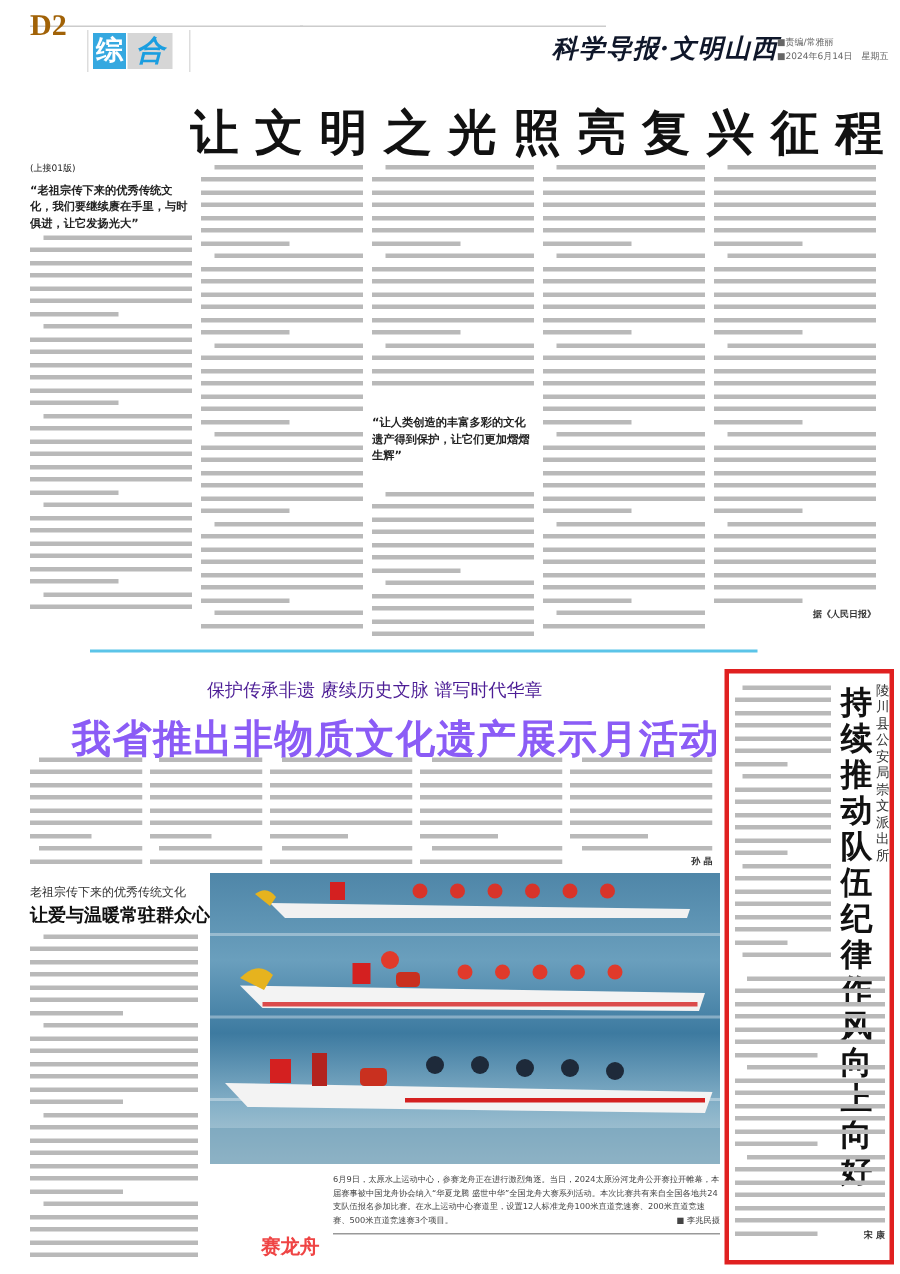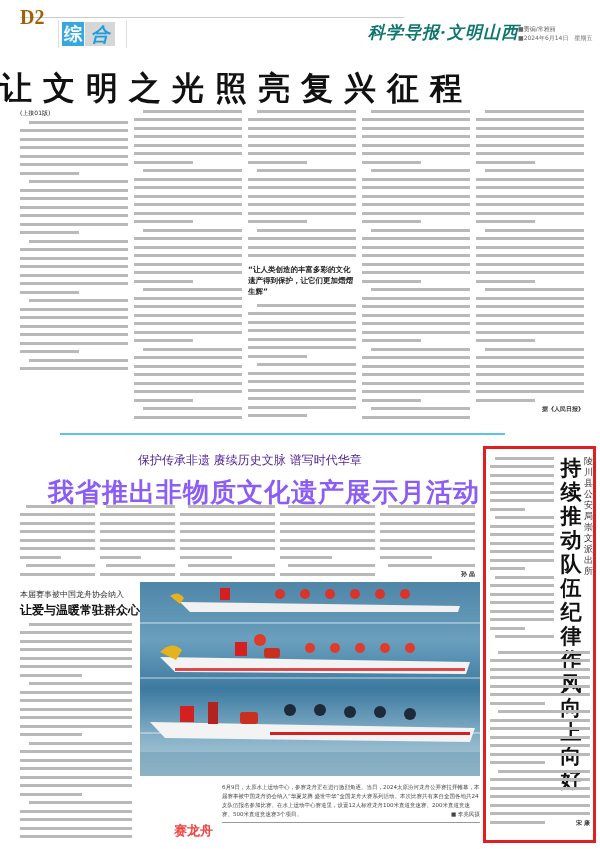--- a/index.html
+++ b/index.html
@@ -6,24 +6,24 @@
   html,body{width:600px;height:849px;background:#fff;overflow:hidden}
   body{font-family:"DejaVu Serif",serif;color:#222;position:relative}
   .abs{position:absolute}
   
   .topline{left:20px;top:17px;width:182px;height:1px;background:#ccc}
   .topline2{left:200px;top:17px;width:204px;height:1px;background:#ccc}
   .pno{left:20px;top:6px;font:bold 20px "Liberation Serif",serif;color:#a16207}
   .sec1{left:62px;top:22px;width:22px;height:24px;background:#35a8e0;color:#fff;font:bold 18px "DejaVu Sans",sans-serif;text-align:center;line-height:24px}
   .sec2{left:85px;top:22px;width:30px;height:24px;background:#d6d6d6;color:#1a9ee0;font:italic bold 19px "DejaVu Serif",serif;text-align:center;line-height:24px}
   .vsep{top:20px;width:1px;height:28px;background:#ddd}
-  .mast{left:368px;top:21px;color:#0f766e;font:italic bold 17px "DejaVu Serif",serif;letter-spacing:1px}
+  .mast{left:368px;top:21px;color:#0f172a;font:italic bold 17px "DejaVu Serif",serif;letter-spacing:1px}
   .meta{left:518px;top:24px;font:6px "DejaVu Sans",sans-serif;color:#666;line-height:9px}
   
-  .h1{left:0;width:600px;top:67px;text-align:left;font:bold 32px "DejaVu Sans",sans-serif;letter-spacing:11px;color:#111}
+  .h1{left:0;width:600px;top:67px;text-align:right;font:bold 32px "DejaVu Sans",sans-serif;letter-spacing:11px;color:#111}
   
   .col{font:5px "DejaVu Sans",sans-serif;color:#666;line-height:8.5px;overflow:hidden}
   .line{height:8.5px;display:flex;align-items:center}
   .line i{display:block;height:3px;background:#b9b9b9;width:100%}
   .line.short i{width:55%}
   .line.indent i{margin-left:8%;width:92%}
   .sub{font:bold 7.5px "DejaVu Sans",sans-serif;color:#222;line-height:11px}
   .blue-rule{left:60px;top:433px;width:445px;height:1.5px;background:#5bc4e8}
   .kicker{left:138px;top:452px;font:12px "DejaVu Sans",sans-serif;color:#4c1d95}
   .h2{left:48px;top:475px;font:bold 26px "DejaVu Sans",sans-serif;color:#8b5cf6;letter-spacing:1px}
@@ -50,20 +50,21 @@
 <div class="abs mast">科学导报·文明山西</div>
 <div class="abs meta">
   <div>■责编/常雅丽</div>
   <div>■2024年6月14日　星期五</div>
 </div>
 
 <div class="abs h1">让文明之光照亮复兴征程</div>
 
 <div class="abs col" style="left:20px;top:107px;width:108px;height:320px">
   <div class="sub" style="font-weight:normal;font-size:6px">(上接01版)</div>
+  <div class="sub" style="margin-top:3px">“老祖宗传下来的优秀传统文化，我们要继续赓在手里，与时俱进，让它发扬光大”</div>
   <div id="c1">
       <div class="line indent">
         <i></i>
       </div>
       <div class="line">
         <i></i>
       </div>
       <div class="line">
         <i></i>
       </div>
@@ -315,21 +316,21 @@
       <div class="line">
         <i></i>
       </div>
       <div class="line">
         <i></i>
       </div>
       <div class="line">
         <i></i>
       </div>
     </div>
-  <div class="sub" style="margin:4px 0">“让人类创造的丰富多彩的文化遗产得到保护，让它们更加熠熠生辉”</div>
+  <div class="sub" style="margin:16px 0">“让人类创造的丰富多彩的文化遗产得到保护，让它们更加熠熠生辉”</div>
   <div id="c3b">
       <div class="line indent">
         <i></i>
       </div>
       <div class="line">
         <i></i>
       </div>
       <div class="line">
         <i></i>
       </div>
@@ -745,21 +746,21 @@
       <div class="line short">
         <i></i>
       </div>
       <div class="line indent">
         <i></i>
       </div>
     </div>
   <div style="text-align:right;font:bold 6px 'DejaVu Sans',sans-serif;color:#333">孙 晶</div>
 </div>
 
-<div class="abs subhead1">本届赛事被中国龙舟协会纳入</div>
+<div class="abs subhead1">老祖宗传下来的优秀传统文化</div>
 <div class="abs subhead2">让爱与温暖常驻群众心间</div>
 <div class="abs col" style="left:20px;top:620px;width:112px;height:225px">
     <div id="t1">
       <div class="line indent">
         <i></i>
       </div>
       <div class="line">
         <i></i>
       </div>
       <div class="line">

